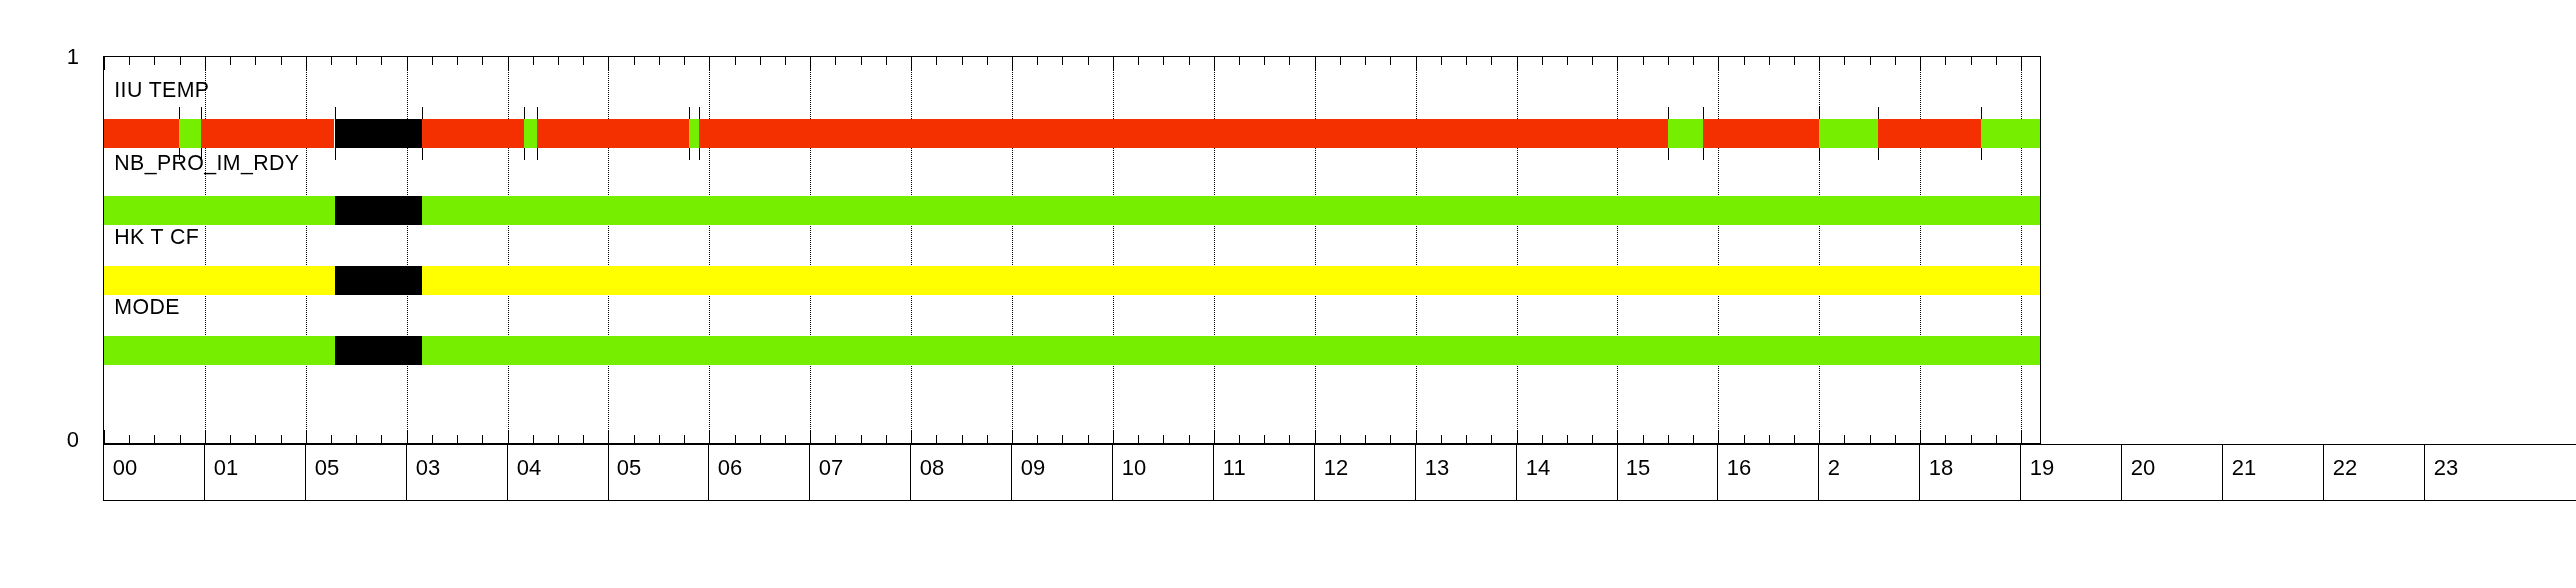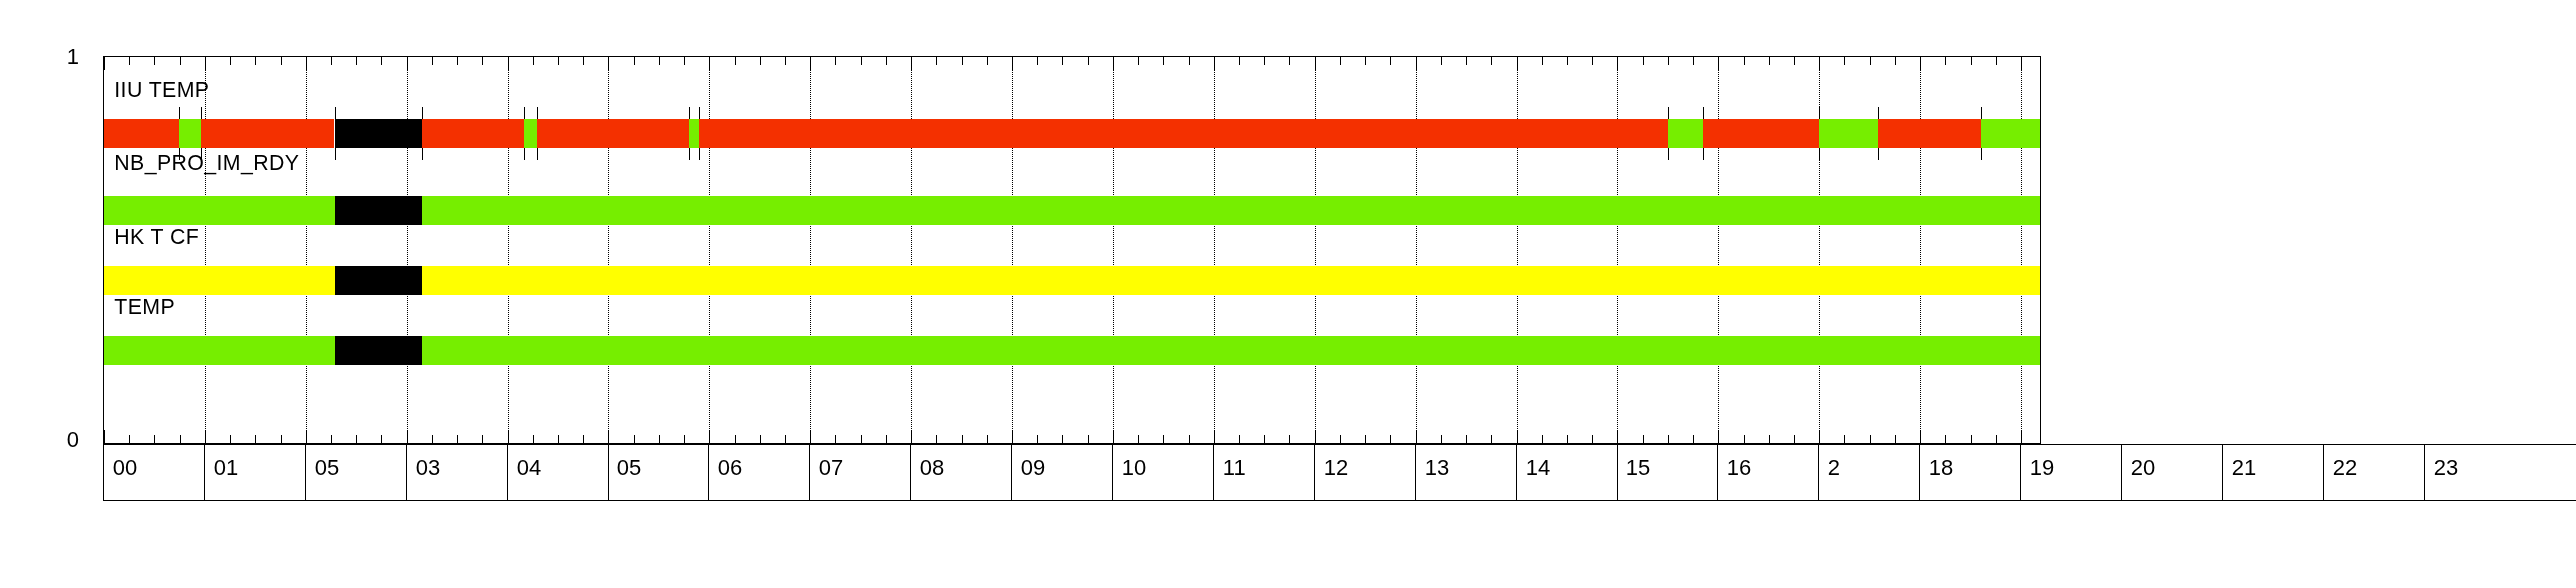--- a/index.html
+++ b/index.html
@@ -459,21 +459,21 @@
           <div class="seg" style="left: 0px; width: 231px; background: rgb(118, 238, 0);"></div>
           <div class="seg" style="left: 231px; width: 87px; background: rgb(0, 0, 0);"></div>
           <div class="seg" style="left: 318px; width: 2104px; background: rgb(118, 238, 0);"></div>
         </div>
         <div class="channel-label" style="left: 10.3px; top: 170px;">HK T CF</div>
         <div class="bar-track" style="top: 209px;">
           <div class="seg" style="left: 0px; width: 231px; background: rgb(255, 255, 0);"></div>
           <div class="seg" style="left: 231px; width: 87px; background: rgb(0, 0, 0);"></div>
           <div class="seg" style="left: 318px; width: 2104px; background: rgb(255, 255, 0);"></div>
         </div>
-        <div class="channel-label" style="left: 10.3px; top: 240px;">TEMP</div>
+        <div class="channel-label" style="left: 10.3px; top: 240px;">MODE</div>
         <div class="bar-track" style="top: 279px;">
           <div class="seg" style="left: 0px; width: 231px; background: rgb(118, 238, 0);"></div>
           <div class="seg" style="left: 231px; width: 87px; background: rgb(0, 0, 0);"></div>
           <div class="seg" style="left: 318px; width: 2104px; background: rgb(118, 238, 0);"></div>
         </div>
       </div>
   </div>
 
   <div id="hour-strip">
       <div class="hour-cell" style="left: 0px; width: 101px;">

